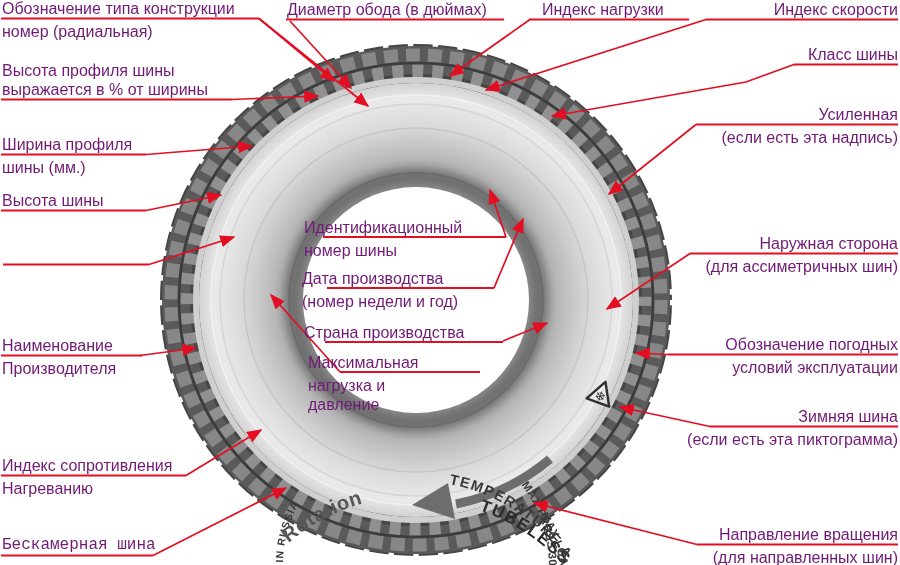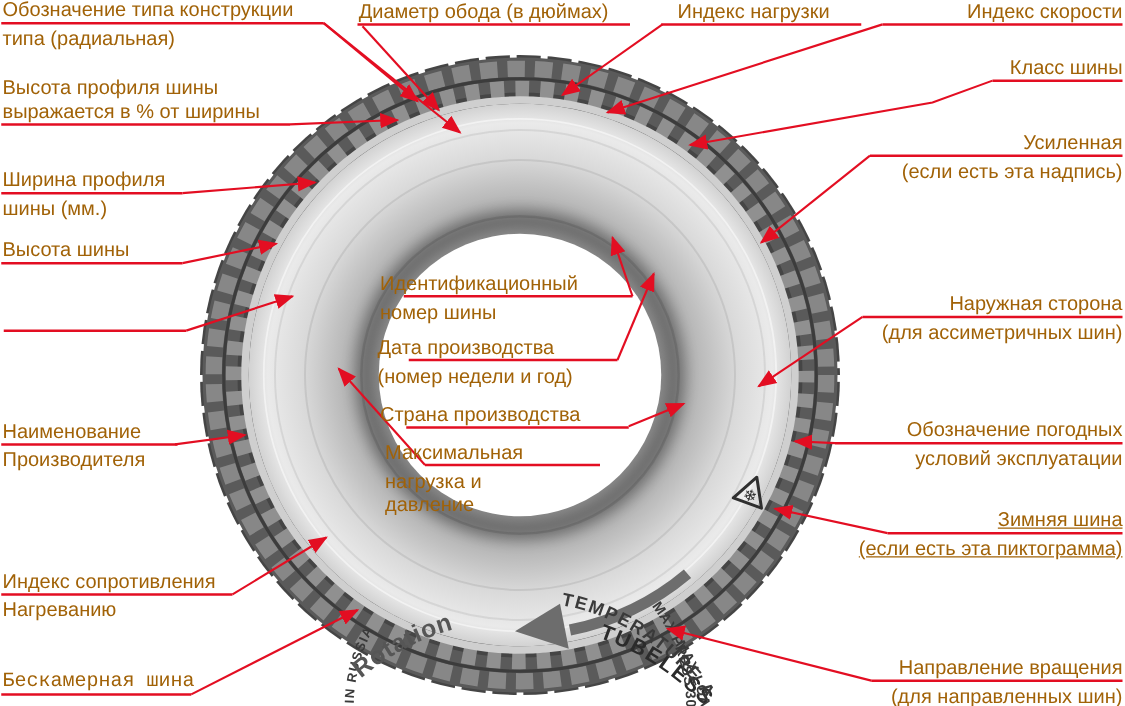--- a/index.html
+++ b/index.html
@@ -1,19 +1,19 @@
 <!DOCTYPE html>
 <html><head>
 <meta charset="utf-8">
 <style>
   html,body{margin:0;padding:0;background:#fff;}
   #stage{position:relative;width:900px;height:565px;background:#ffffff;overflow:hidden;
          font-family:"Liberation Sans",sans-serif;}
   #tire-svg{position:absolute;left:0;top:0;}
-  .lbl{position:absolute;font-size:16px;line-height:19px;color:#a16207;white-space:nowrap;}
+  .lbl{position:absolute;font-size:16px;line-height:19px;color:#701a75;white-space:nowrap;}
   .lbl .ln{display:block;}
   .lbl .gap{margin-top:4px;}
   .lbl.right{text-align:right;}
   .lbl.center{text-align:left;}
   
   text{font-family:"Liberation Sans",sans-serif;}
   .tm{font-weight:bold;fill:#2b2b2b;}
   .tA{font-size:19px;letter-spacing:1px;}
   .tA2{font-size:18px;letter-spacing:1px;}
   .tRe{font-size:15px;letter-spacing:2px;}
@@ -152,21 +152,21 @@
     <line class="red-line" x1="697" y1="544.5" x2="534" y2="503" marker-end="url(#arr)"></line>
     <line class="red-line" x1="506" y1="237" x2="490" y2="190" marker-end="url(#arr)"></line>
     <line class="red-line" x1="494" y1="288" x2="523" y2="219" marker-end="url(#arr)"></line>
     <line class="red-line" x1="503" y1="341" x2="547" y2="323" marker-end="url(#arr)"></line>
     <line class="red-line" x1="340" y1="372" x2="271" y2="295" marker-end="url(#arr)"></line>
   </g>
 </svg>
 
   <div class="lbl" style="left:2px;top:-1px;">
     <span class="ln">Обозначение типа конструкции</span>
-    <span class="ln gap">типа (радиальная)</span>
+    <span class="ln gap">номер (радиальная)</span>
   </div>
   <div class="lbl" style="left:2px;top:61px;">
     <span class="ln">Высота профиля шины</span>
     <span class="ln">выражается в % от ширины</span>
   </div>
   <div class="lbl" style="left:2px;top:135px;">
     <span class="ln">Ширина профиля</span>
     <span class="ln gap">шины (мм.)</span>
   </div>
   <div class="lbl" style="left:2px;top:191px;">
@@ -201,21 +201,21 @@
     <span class="ln gap">(если есть эта надпись)</span>
   </div>
   <div class="lbl right" style="right:2px;top:234px;">
     <span class="ln">Наружная сторона</span>
     <span class="ln gap">(для ассиметричных шин)</span>
   </div>
   <div class="lbl right" style="right:2px;top:335px;">
     <span class="ln">Обозначение погодных</span>
     <span class="ln gap">условий эксплуатации</span>
   </div>
-  <div class="lbl right" style="right:2px;top:407px;text-decoration:underline;">
+  <div class="lbl right" style="right:2px;top:407px;">
     <span class="ln">Зимняя шина</span>
     <span class="ln gap">(если есть эта пиктограмма)</span>
   </div>
   <div class="lbl right" style="right:2px;top:525px;">
     <span class="ln">Направление вращения</span>
     <span class="ln gap">(для направленных шин)</span>
   </div>
 
   <div class="lbl center" style="left:304px;top:218px;width:220px;">
     <span class="ln">Идентификационный</span>

